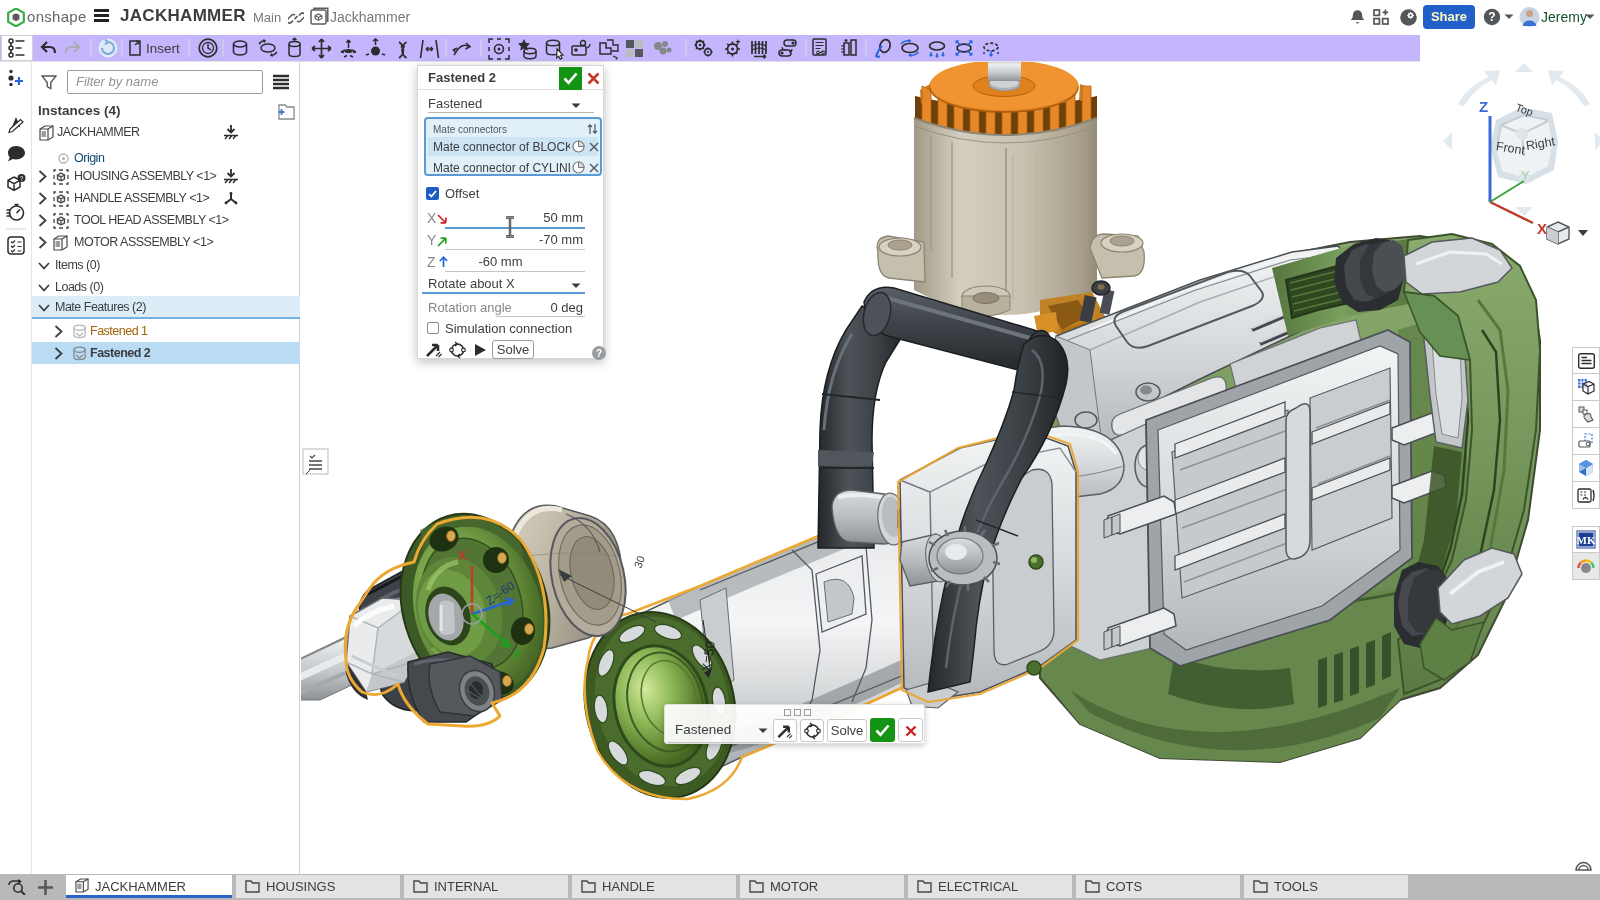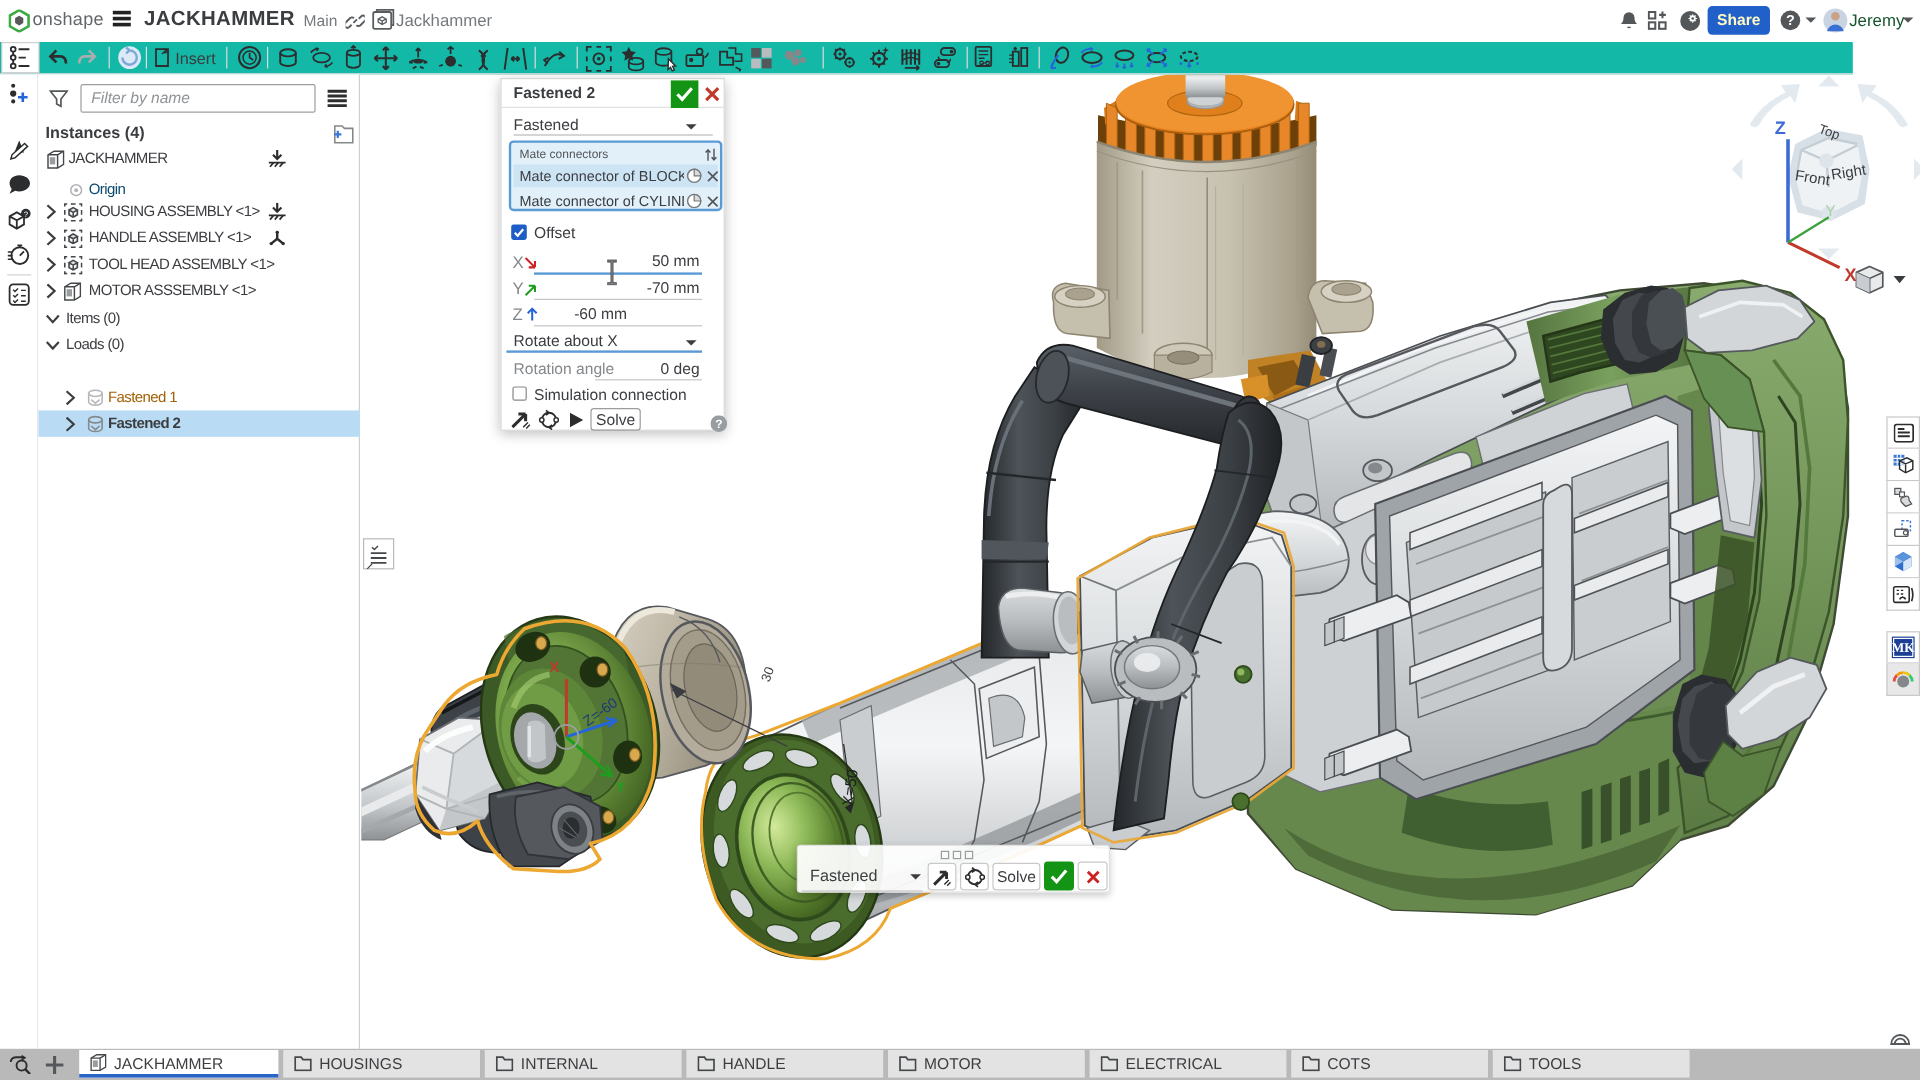--- a/index.html
+++ b/index.html
@@ -11,21 +11,21 @@
 #topbar .brand { position:absolute; left:27px; top:8px; font-size:15px; color:#63666a; letter-spacing:0.3px; }
 #topbar .burger { position:absolute; left:94px; top:9px; width:15px; height:14px; }
 #topbar .burger div { height:2.5px; background:#222; margin-bottom:2.6px; }
 #topbar .docname { position:absolute; left:120px; top:6px; font-size:17px; font-weight:bold; color:#3b3d40; letter-spacing:0.3px; }
 #topbar .ws { position:absolute; left:253px; top:10px; font-size:13px; color:#76797c; }
 .ticon { position:absolute; top:8px; color:#5a5d60; }
 #topbar .tabname { position:absolute; left:330px; top:9px; font-size:14px; color:#76797c; }
 #share { position:absolute; left:1423px; top:5px; width:52px; height:24px; background:#2160c9; border-radius:4px; color:#fef9c3; font-size:13px; font-weight:bold; text-align:center; line-height:24px; }
 #topbar .uname { position:absolute; left:1541px; top:9px; font-size:14px; color:#14532d; }
 
-#toolbar { position:absolute; left:0; top:35px; width:1544px; height:27px; background:#14b8a6; border-bottom:1px solid #e2e2e2; }
+#toolbar { position:absolute; left:0; top:35px; width:1420px; height:27px; background:#c4b5fd; border-bottom:1px solid #e2e2e2; }
 
 #lstrip { position:absolute; left:0; top:62px; width:32px; height:812px; background:#fff; border-right:1px solid #e4e4e4; }
 
 #lpanel { position:absolute; left:32px; top:62px; width:268px; height:812px; background:#fff; border-right:1px solid #cfcfcf; font-size:13px; color:#3b3d40; }
 #filter { position:absolute; left:35px; top:8px; width:196px; height:24px; border:1px solid #9a9da0; border-radius:2px; font-style:italic; color:#909396; font-size:13px; line-height:22px; padding-left:8px; }
 .phead { position:absolute; left:6px; top:41px; font-weight:bold; font-size:13.5px; }
 .trow { position:absolute; left:0; width:268px; height:21px; line-height:21px; white-space:nowrap; }
 .trow .tx { position:absolute; font-size:12.5px; letter-spacing:-0.5px; }
 
 #vp { position:absolute; left:301px; top:62px; width:1299px; height:812px; background:#fff; overflow:hidden; }
@@ -892,20 +892,26 @@
           <path d="M1 1 L6 6.5 L11 1" fill="none" stroke="#3b3d40" stroke-width="1.8"></path>
         </svg>
     <span class="tx" style="left:23px">Items (0)</span>
   </div>
   <div class="trow" style="top:215px">
     <svg style="position:absolute;left:6px;top:7px" width="12" height="8" viewBox="0 0 12 8">
           <path d="M1 1 L6 6.5 L11 1" fill="none" stroke="#3b3d40" stroke-width="1.8"></path>
         </svg>
     <span class="tx" style="left:23px">Loads (0)</span>
   </div>
+  <div class="trow" style="top:234px;height:23px;line-height:23px;background:#ddedf8;border-bottom:2px solid #74b2e2">
+    <svg style="position:absolute;left:6px;top:8px" width="12" height="8" viewBox="0 0 12 8">
+          <path d="M1 1 L6 6.5 L11 1" fill="none" stroke="#3b3d40" stroke-width="1.8"></path>
+        </svg>
+    <span class="tx" style="left:23px">Mate Features (2)</span>
+  </div>
   <div class="trow" style="top:259px;color:#a16207">
     <svg style="position:absolute;left:22px;top:4px" width="9" height="13" viewBox="0 0 9 13">
           <path d="M1.5 1 L7.5 6.5 L1.5 12" fill="none" stroke="#3b3d40" stroke-width="1.8"></path>
         </svg>
     <svg style="position:absolute;left:40px;top:3px" width="15" height="15" viewBox="0 0 15 15">
           <ellipse cx="7.5" cy="3.8" rx="5.6" ry="2.6" fill="none" stroke="#b4b7ba" stroke-width="1.3"></ellipse>
           <path d="M1.9 3.8 V11 a5.6 2.6 0 0 0 11.2 0 V3.8" fill="none" stroke="#b4b7ba" stroke-width="1.3"></path>
           <path d="M4 9 l3.5 3 l3.5-3" fill="none" stroke="#b4b7ba" stroke-width="1.3"></path>
         </svg>
     <span class="tx" style="left:58px">Fastened 1</span>

